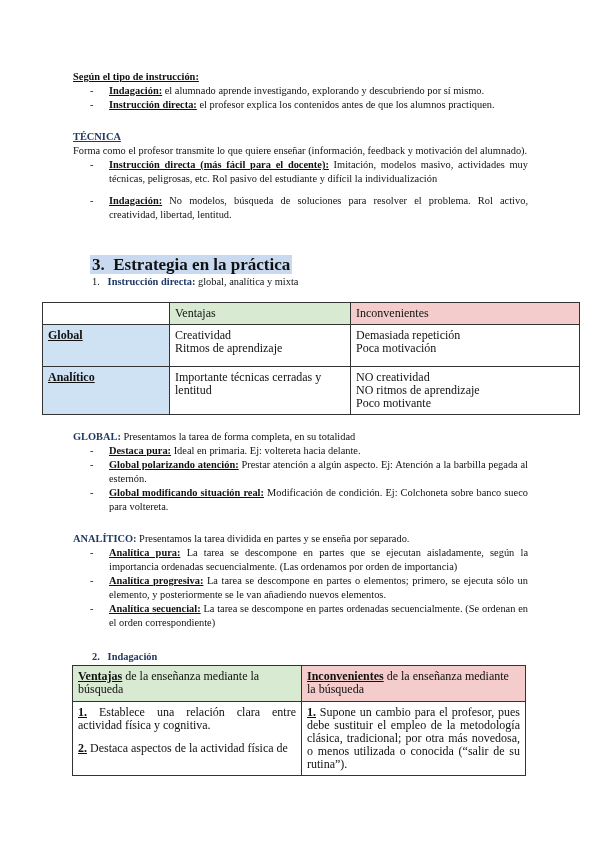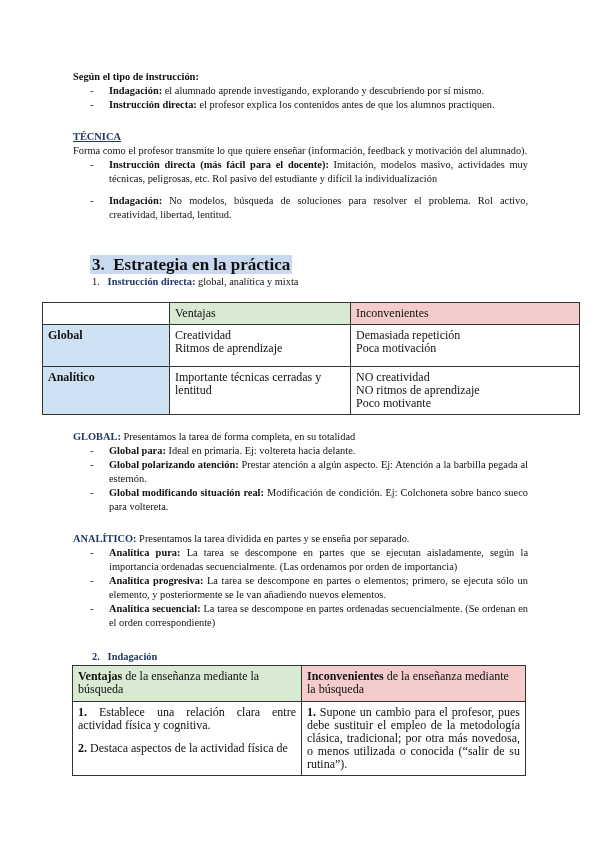--- a/index.html
+++ b/index.html
@@ -3,21 +3,21 @@
 <meta charset="utf-8">
 <style>
   html, body { margin: 0; padding: 0; background: #ffffff; }
   body {
     width: 600px; height: 848px; position: relative; overflow: hidden;
     font-family: "Liberation Serif", "DejaVu Serif", serif;
     font-size: 10.4px; color: #111; line-height: 14px;
   }
   .abs { position: absolute; }
   .blk { position: absolute; left: 73px; width: 455px; }
-  .b { font-weight: bold; }
+  .b { font-weight: bold; text-decoration: underline; }
   .navy { color: #1f3864; font-weight: bold; }
   .u { text-decoration: underline; }
   ul.dash { list-style: none; margin: 0; padding: 0; }
   ul.dash li { position: relative; padding-left: 36px; text-align: justify; }
   ul.dash li::before { content: "-"; position: absolute; left: 17px; top: 0; }
   .just { text-align: justify; }
   .hl { background: #c9daf0; padding: 0 2px; }
   table { border-collapse: collapse; position: absolute; }
   td { border: 1.2px solid #333; vertical-align: top; padding: 4px 5px; font-size: 12px; line-height: 13px; }
   .green { background: #d9ead3; }
@@ -79,21 +79,21 @@
           <div>NO ritmos de aprendizaje</div>
           <div>Poco motivante</div>
         </td>
   </tr>
 </tbody>
   </table>
 
 <div class="blk" style="top:430px;">
   <div><span class="navy">GLOBAL:</span><span> Presentamos la tarea de forma completa, en su totalidad</span></div>
   <ul class="dash">
-    <li><span class="b">Global para:</span><span> Ideal en primaria. Ej: voltereta hacia delante.</span></li>
+    <li><span class="b">Destaca pura:</span><span> Ideal en primaria. Ej: voltereta hacia delante.</span></li>
     <li><span class="b">Global polarizando atención:</span><span> Prestar atención a algún aspecto. Ej: Atención a la barbilla pegada al esternón.</span></li>
     <li><span class="b">Global modificando situación real:</span><span> Modificación de condición. Ej: Colchoneta sobre banco sueco para voltereta.</span></li>
   </ul>
 </div>
 
 <div class="blk" style="top:532px;">
   <div><span class="navy">ANALÍTICO:</span><span> Presentamos la tarea dividida en partes y se enseña por separado.</span></div>
   <ul class="dash">
     <li><span class="b">Analítica pura:</span><span> La tarea se descompone en partes que se ejecutan aisladamente, según la importancia ordenadas secuencialmente. (Las ordenamos por orden de importancia)</span></li>
     <li><span class="b">Analítica progresiva:</span><span> La tarea se descompone en partes o elementos; primero, se ejecuta sólo un elemento, y posteriormente se le van añadiendo nuevos elementos.</span></li>

